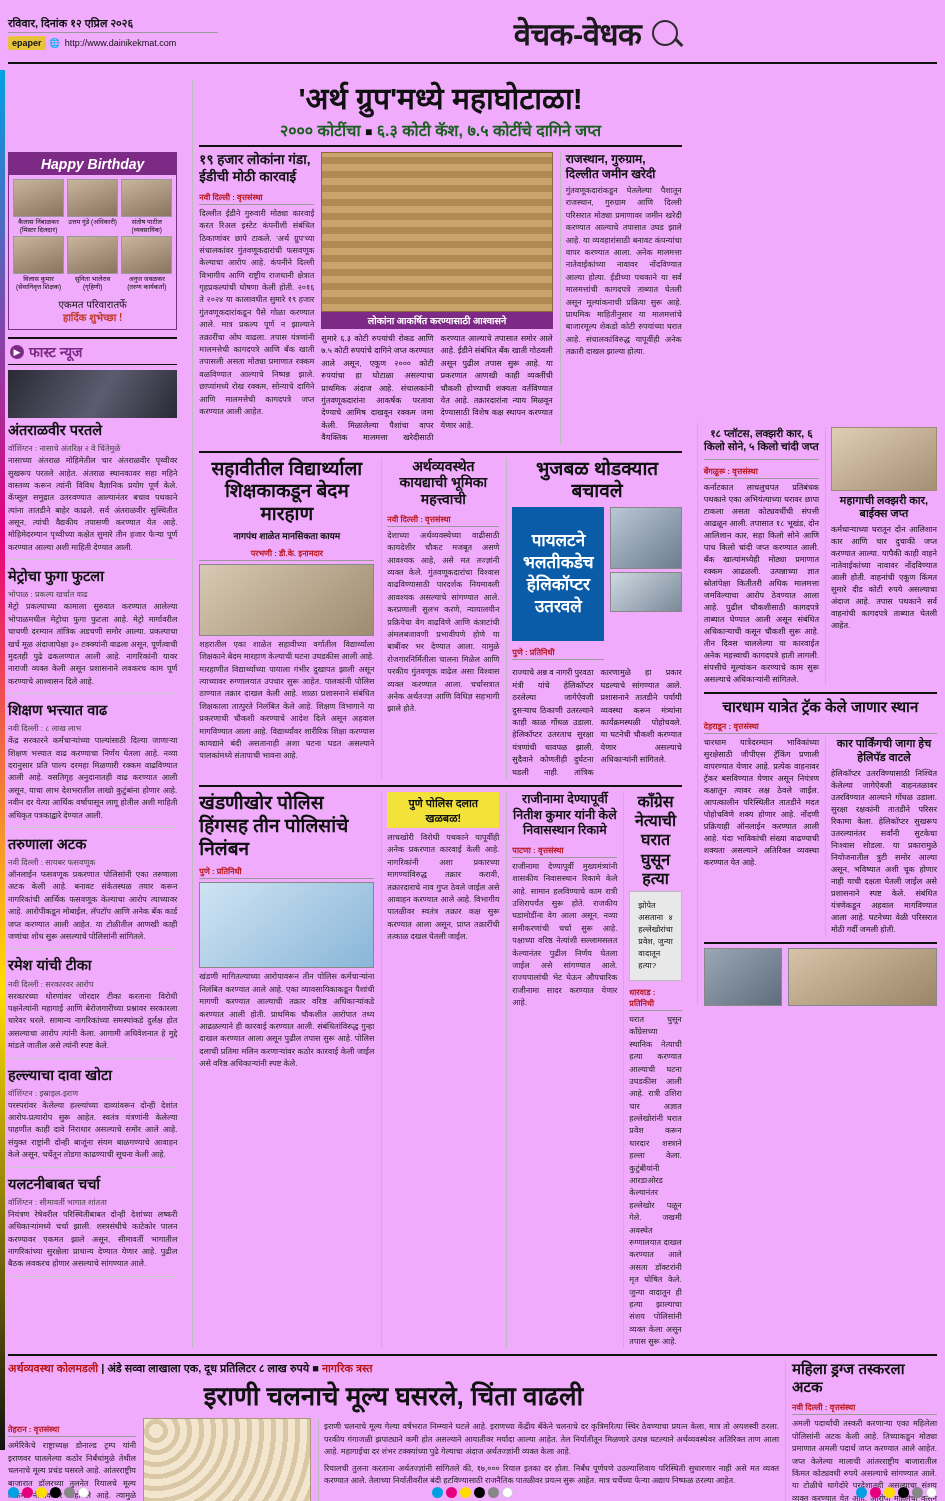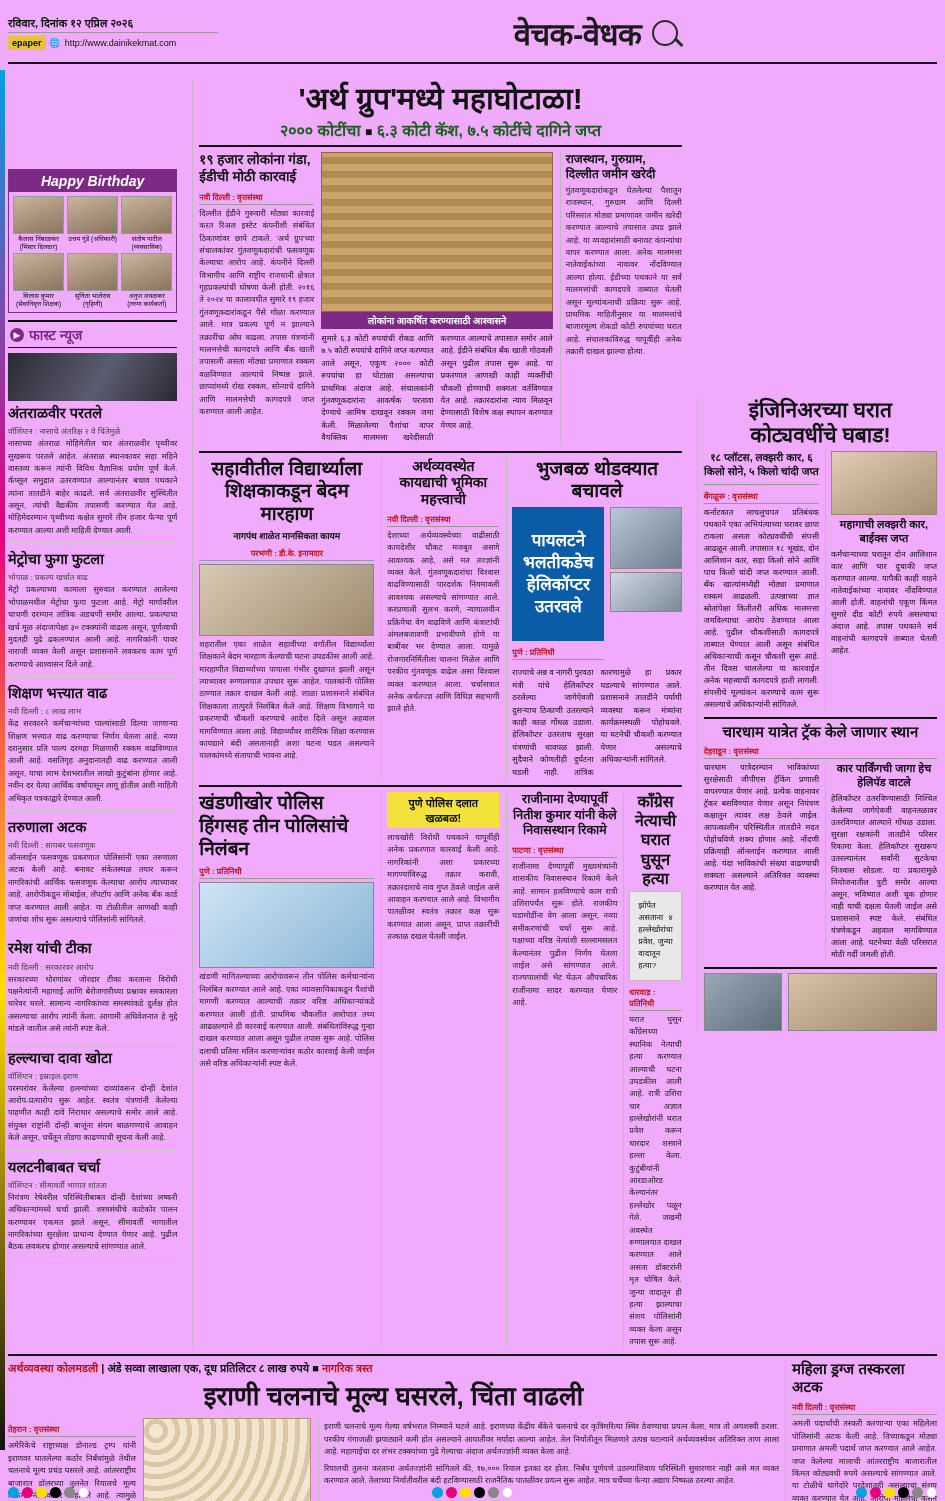--- a/index.html
+++ b/index.html
@@ -174,20 +174,24 @@
             <div class="hb-photo"></div>
             <div class="hb-name">सुनिता भालेराव
 (गृहिणी)</div>
           </div>
           <div class="hb-cell">
             <div class="hb-photo"></div>
             <div class="hb-name">अनुज जवळकर
 (तरुण कार्यकर्ता)</div>
           </div>
         </div>
+        <div class="hb-foot">
+          <div>एकमत परिवारातर्फे</div>
+          <div class="hb-rose bold">हार्दिक शुभेच्छा !</div>
+        </div>
       </div>
 
       <div class="fn-head">
         <span class="fn-dot">▶</span>
         <span class="fn-title">फास्ट न्यूज</span>
       </div>
 
       <div class="news-item">
         <div class="photo-strip"></div>
         <div class="news-h">अंतराळवीर परतले</div>
@@ -316,21 +320,20 @@
                 </div>
               </div>
             </div>
           </div>
         </div>
       </div>
     </div>
 
     <div class="col-right rule-v" style="padding-left:6px">
       <div>
-        <div class="r-title" style="font-size:21px;color:#111">इंजिनिअरच्या घरात कोट्यवधींचे घबाड!</div>
         <div class="r-split" style="margin-top:4px">
           <div style="flex:1">
             <div class="bold center" style="font-size:10.5px;line-height:1.3;border-bottom:1px solid #999;padding-bottom:5px">१८ प्लॉटस, लक्झरी कार, ६ किलो सोने, ५ किलो चांदी जप्त</div>
             <div class="byline">बेंगळुरू : वृत्तसंस्था</div>
             <div class="r-sub">कर्नाटकात लाचलुचपत प्रतिबंधक पथकाने एका अभियंत्याच्या घरावर छापा टाकला असता कोट्यवधींची संपत्ती आढळून आली. तपासात १८ भूखंड, दोन आलिशान कार, सहा किलो सोने आणि पाच किलो चांदी जप्त करण्यात आली. बँक खात्यांमध्येही मोठ्या प्रमाणात रक्कम आढळली. उत्पन्नाच्या ज्ञात स्रोतांपेक्षा कितीतरी अधिक मालमत्ता जमविल्याचा आरोप ठेवण्यात आला आहे. पुढील चौकशीसाठी कागदपत्रे ताब्यात घेण्यात आली असून संबंधित अधिकाऱ्याची कसून चौकशी सुरू आहे. तीन दिवस चाललेल्या या कारवाईत अनेक महत्त्वाची कागदपत्रे हाती लागली. संपत्तीचे मूल्यांकन करण्याचे काम सुरू असल्याचे अधिकाऱ्यांनी सांगितले.</div>
           </div>
           <div style="width:112px" class="rule-v">
             <div style="padding-left:5px">
               <div class="portrait"></div>
               <div class="bold center" style="font-size:11px;margin-top:3px;line-height:1.25">महागाची लक्झरी कार, बाईक्स जप्त</div>

